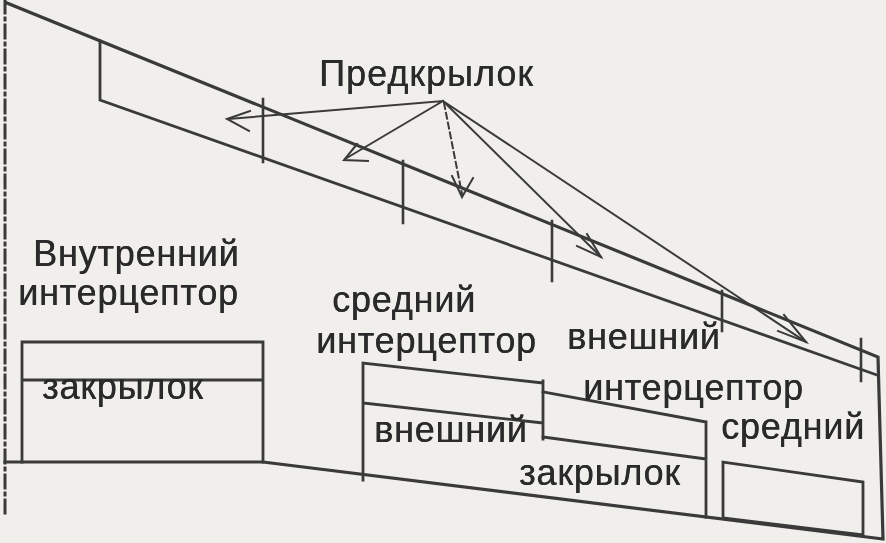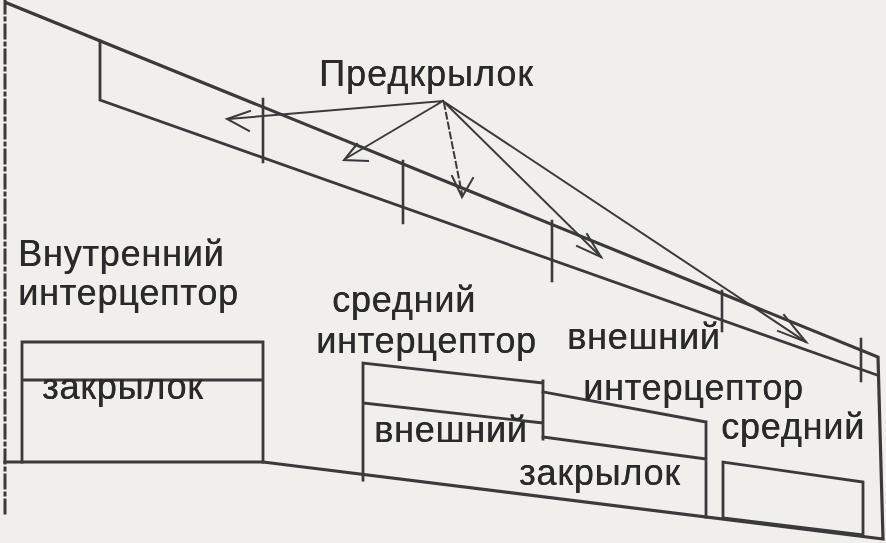--- a/index.html
+++ b/index.html
@@ -75,21 +75,21 @@
       <path class="ln" d="M543,392 L706,422 M543,437 L706,459 M706,422 V517" stroke-width="2.8"></path>
     </g>
 
     <g>
       <path class="ln" d="M723,518 V462 L863,482 V535 Z" stroke-width="2.8"></path>
     </g>
   </svg>
 
   <div class="lbl title" style="left:319px;top:54px;">Предкрылок</div>
 
-  <div class="lbl" style="left:18px;top:234px;">Внутренний</div>
+  <div class="lbl" style="left:33px;top:234px;">Внутренний</div>
   <div class="lbl" style="left:18px;top:273px;">интерцептор</div>
 
   <div class="lbl" style="left:42px;top:367px;">закрылок</div>
 
   <div class="lbl" style="left:332px;top:280px;">средний</div>
   <div class="lbl" style="left:316px;top:321px;">интерцептор</div>
 
   <div class="lbl" style="left:567px;top:317px;">внешний</div>
   <div class="lbl" style="left:583px;top:368px;">интерцептор</div>
 

